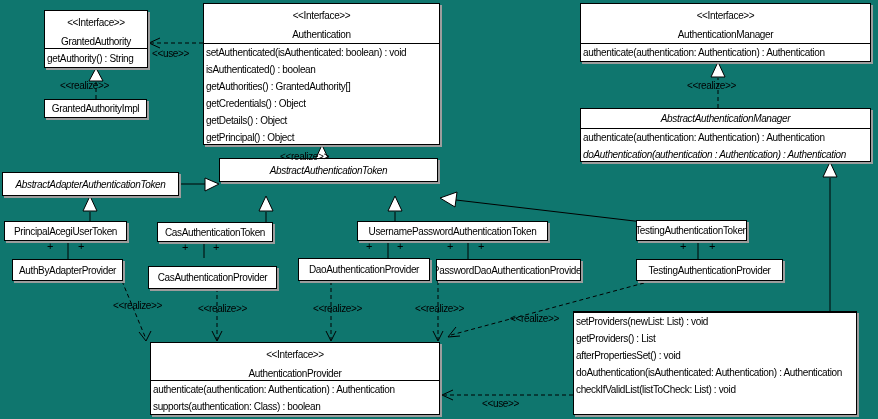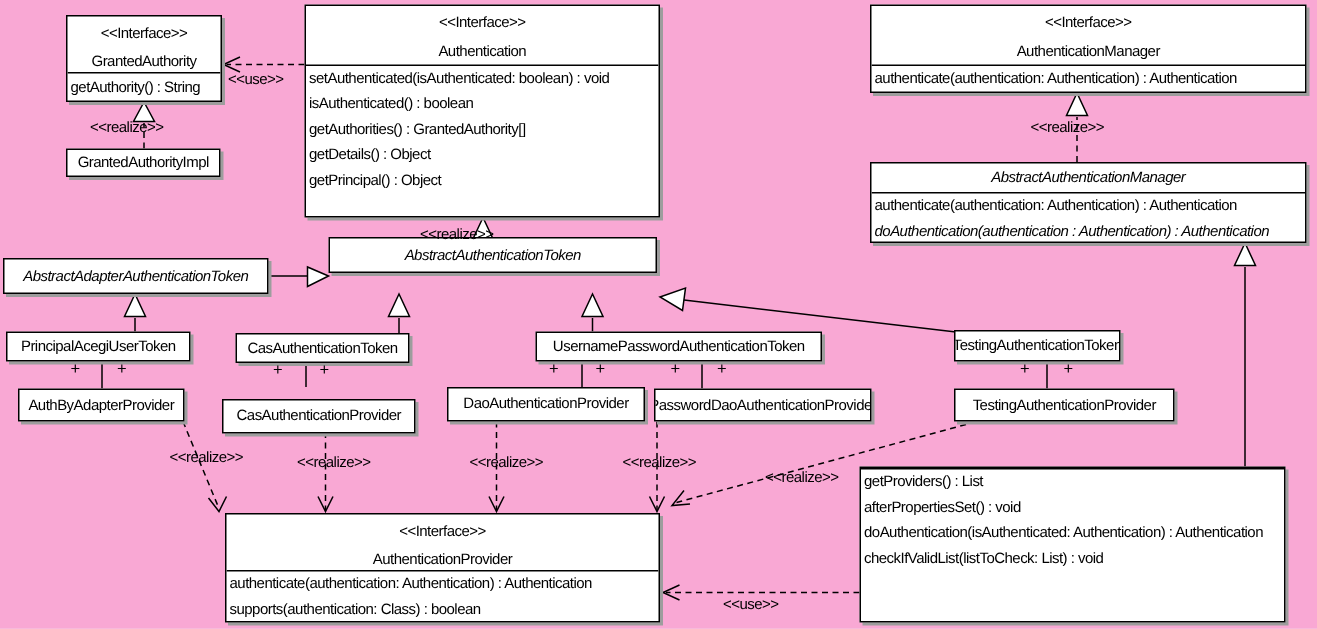--- a/index.html
+++ b/index.html
@@ -1,17 +1,17 @@
 <!DOCTYPE html>
 <html><head>
 <meta charset="utf-8">
 <style>
   html,body{margin:0;padding:0;}
   body{background:#f0f0f0;font-family:"Liberation Sans","DejaVu Sans",sans-serif;}
-  #stage{position:relative;width:878px;height:419px;background:#f9a8d4;overflow:hidden;
+  #stage{position:relative;width:878px;height:419px;background:#0f766e;overflow:hidden;
          font-size:10px;letter-spacing:-0.35px;color:#000;}
   #wires{position:absolute;left:0;top:0;width:878px;height:419px;}
   .box{position:absolute;background:#fff;border:1px solid #000;box-shadow:2px 2px 0 #9d9d9d;
        box-sizing:border-box;overflow:hidden;}
   .hdr{box-sizing:border-box;}
   .stereo,.cname{text-align:center;white-space:nowrap;overflow:hidden;line-height:19px;height:19px;}
   .hdr2 .stereo{padding-top:2px;}
   .cname.one{height:100%;display:flex;align-items:center;justify-content:center;}
   .it{font-style:italic;}
   .methods{border-top:1px solid #000;}
@@ -93,20 +93,21 @@
 
   <div class="box" style="left:203px;top:3px;width:237px;height:142px">
     <div class="hdr hdr2" style="height:39px">
       <div class="stereo">&lt;&lt;Interface&gt;&gt;</div>
       <div class="cname">Authentication</div>
     </div>
     <div class="methods">
       <div class="m">setAuthenticated(isAuthenticated: boolean) : void</div>
       <div class="m">isAuthenticated() : boolean</div>
       <div class="m">getAuthorities() : GrantedAuthority[]</div>
+      <div class="m">getCredentials() : Object</div>
       <div class="m">getDetails() : Object</div>
       <div class="m">getPrincipal() : Object</div>
     </div>
   </div>
 
   <div class="box" style="left:580px;top:3px;width:291px;height:59px">
     <div class="hdr hdr2" style="height:39px">
       <div class="stereo">&lt;&lt;Interface&gt;&gt;</div>
       <div class="cname">AuthenticationManager</div>
     </div>
@@ -168,20 +169,21 @@
       <div class="cname">AuthenticationProvider</div>
     </div>
     <div class="methods">
       <div class="m">authenticate(authentication: Authentication) : Authentication</div>
       <div class="m">supports(authentication: Class) : boolean</div>
     </div>
   </div>
 
   <div class="box" style="left:573px;top:311px;width:284px;height:104px">
     <div class="methods">
+      <div class="m">setProviders(newList: List) : void</div>
       <div class="m">getProviders() : List</div>
       <div class="m">afterPropertiesSet() : void</div>
       <div class="m">doAuthentication(isAuthenticated: Authentication) : Authentication</div>
       <div class="m">checkIfValidList(listToCheck: List) : void</div>
     </div>
   </div>
 
   <div class="lbl" style="left:152px;top:48px">&lt;&lt;use&gt;&gt;</div>
   <div class="lbl" style="left:60px;top:80px">&lt;&lt;realize&gt;&gt;</div>
   <div class="lbl" style="left:280px;top:151px">&lt;&lt;realize&gt;&gt;</div>

